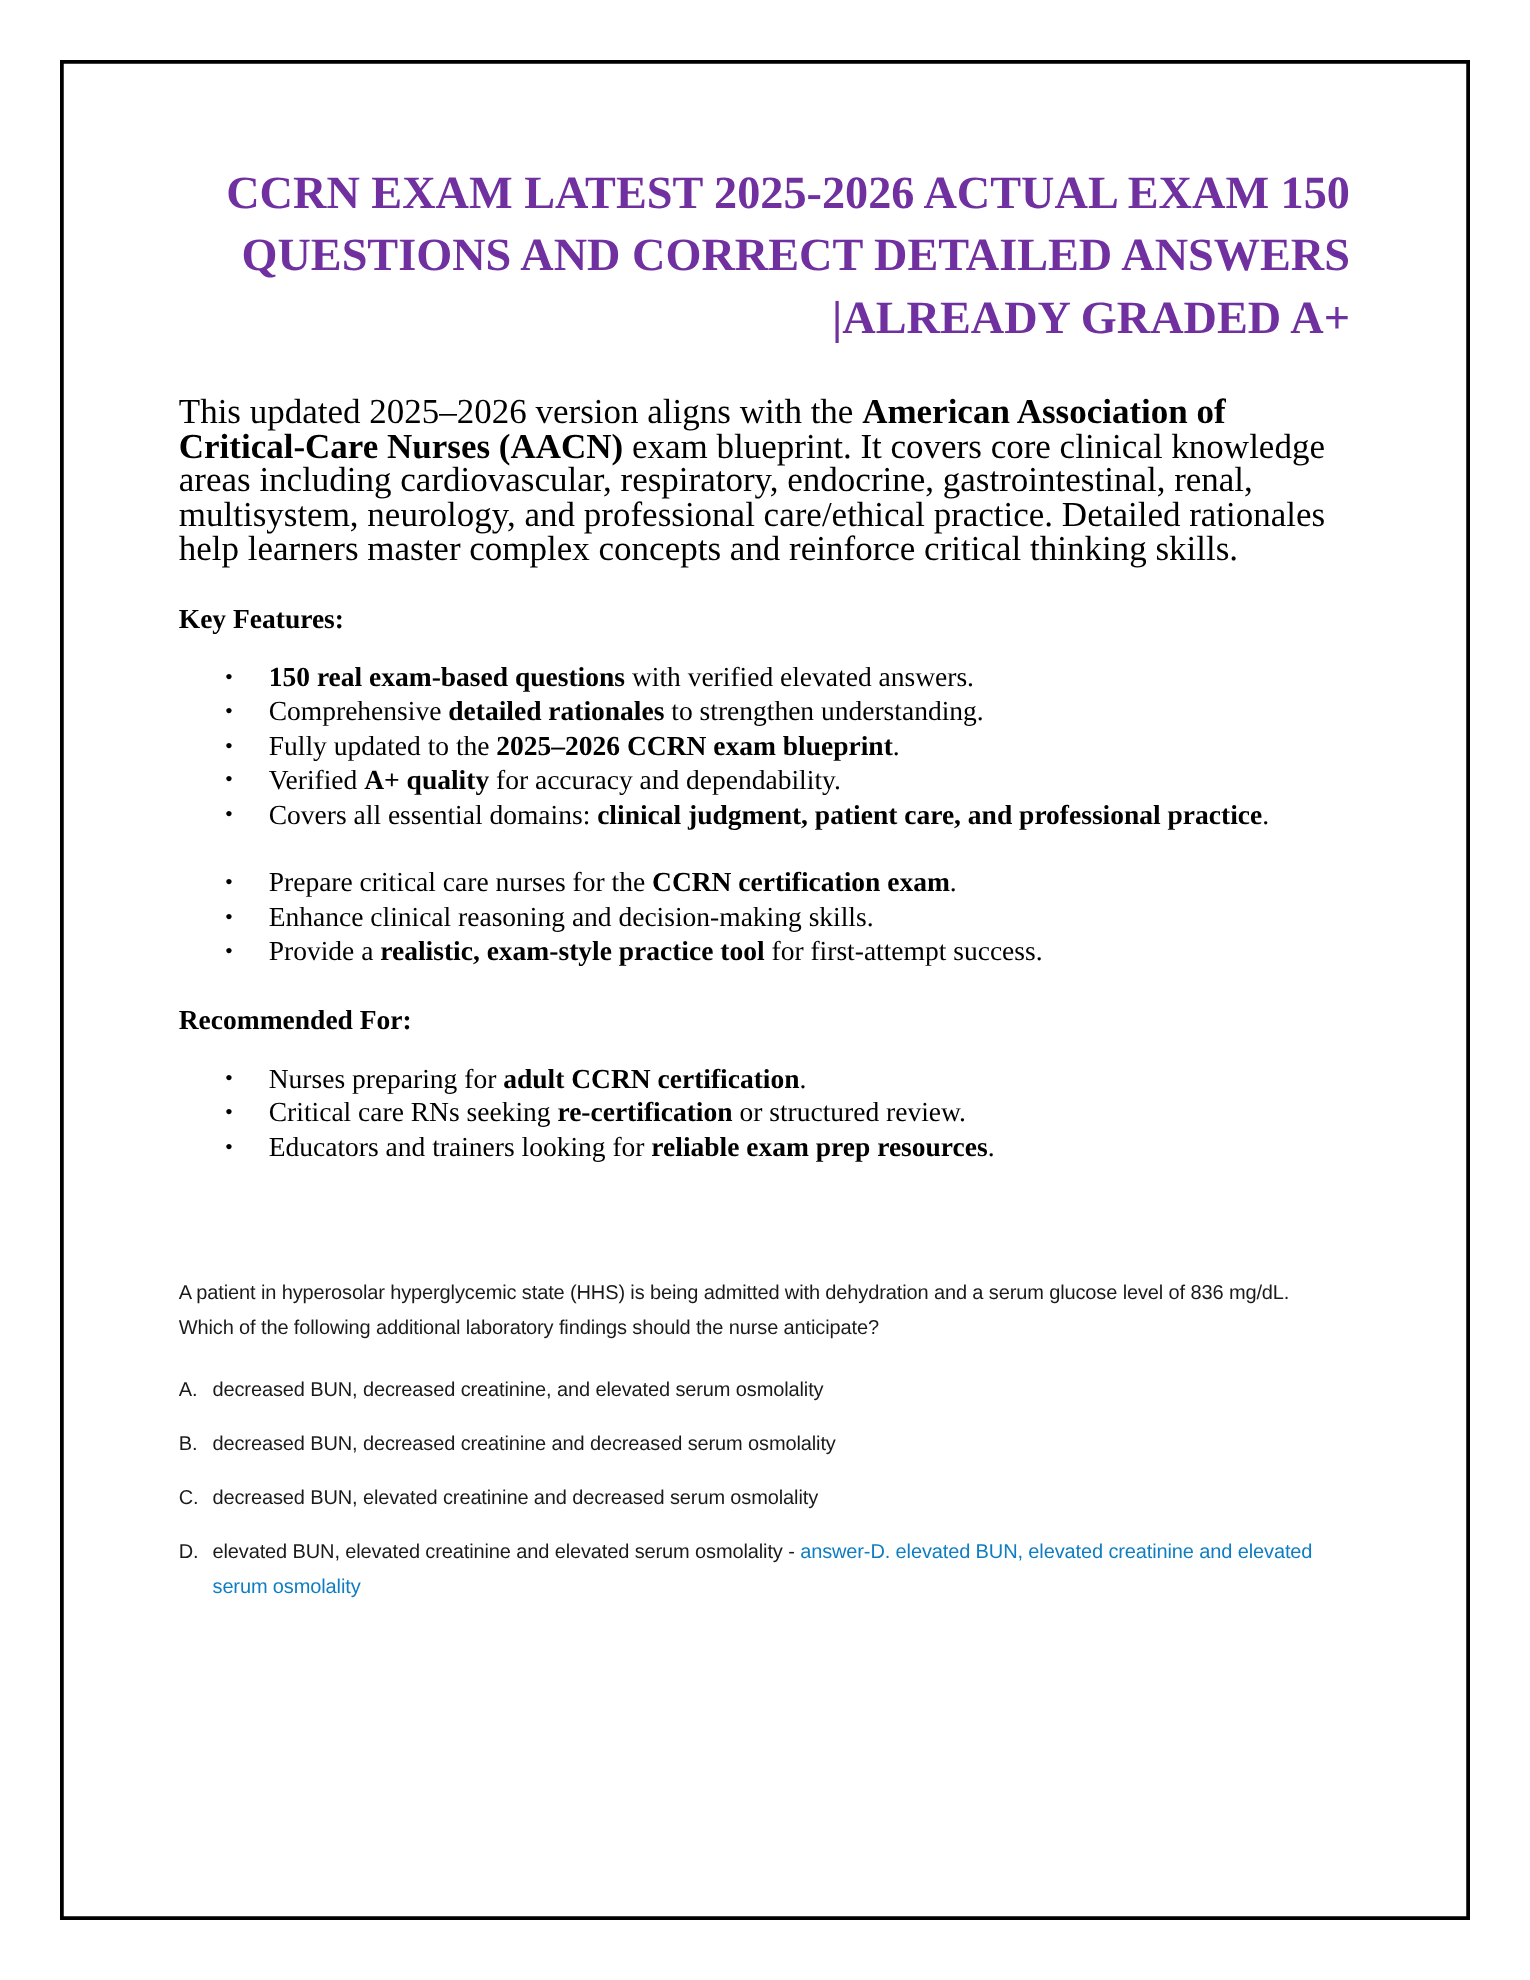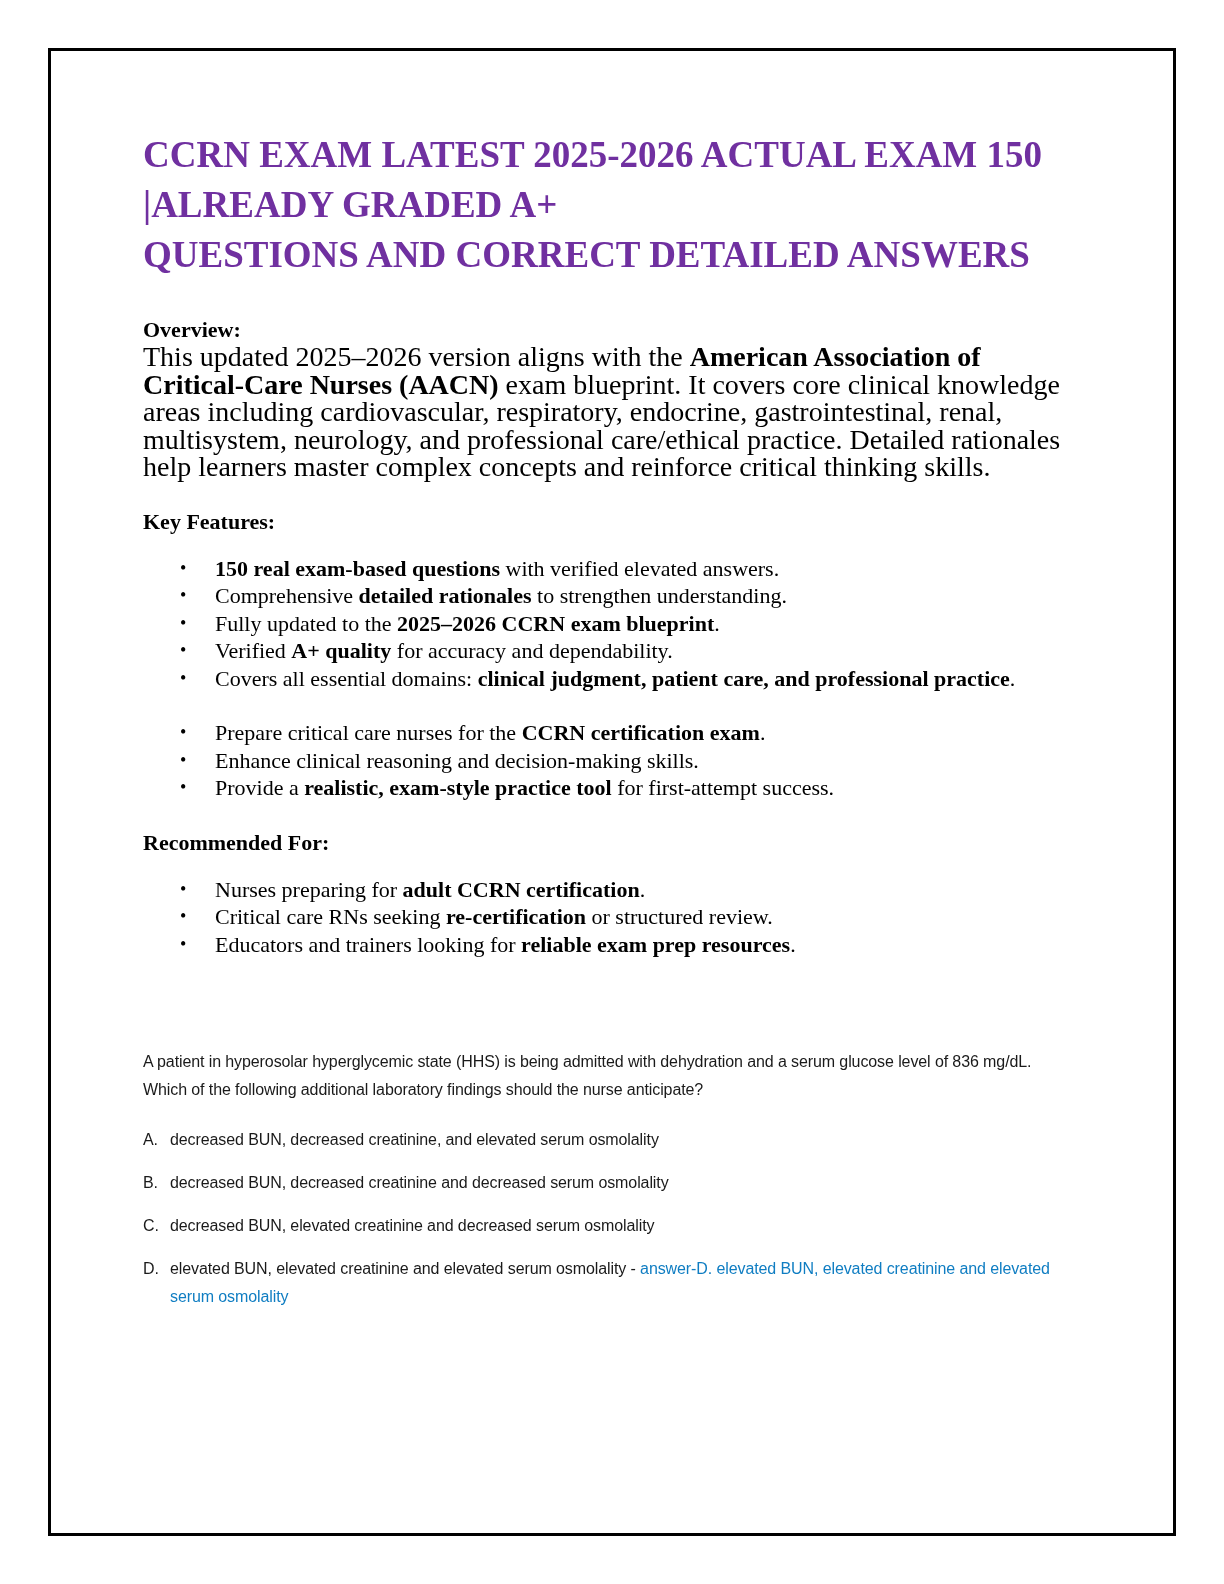--- a/index.html
+++ b/index.html
@@ -22,20 +22,21 @@
     position:absolute;
     left:143px; top:0;
     width:937px;
   }
   .doc-title {
     margin-top:130px;
     color:#7030A0;
     font-weight:bold;
     font-size:37px;
     line-height:50px;
+    text-align:right;
   }
   .doc-title .t-line { white-space:nowrap; }
   .sec-heading {
     font-size:22px;
     font-weight:bold;
     line-height:27px;
   }
   .para {
     font-size:28px;
     line-height:27.5px;
@@ -79,26 +80,25 @@
 </head>
 <body>
 
 <div class="page">
   <div class="frame"></div>
 
   <div class="content">
 
     <div class="doc-title">
       <div class="t-line">CCRN EXAM LATEST 2025-2026 ACTUAL EXAM 150</div>
+      <div class="t-line">QUESTIONS AND CORRECT DETAILED ANSWERS</div>
       <div class="t-line">|ALREADY GRADED A+</div>
-      <div class="t-line">QUESTIONS AND CORRECT DETAILED ANSWERS</div>
     </div>
 
     <div class="overview">
-      <div class="sec-heading">Overview:</div>
       <div class="para"><span>This updated 2025–2026 version aligns with the </span><span style="font-weight: bold;">American Association of Critical-Care Nurses (AACN)</span><span> exam blueprint. It covers core clinical knowledge areas including cardiovascular, respiratory, endocrine, gastrointestinal, renal, multisystem, neurology, and professional care/ethical practice. Detailed rationales help learners master complex concepts and reinforce critical thinking skills.</span></div>
     </div>
 
     <div class="sec">
       <div class="sec-heading">Key Features:</div>
       <ul class="bullets">
         <li>
             <span class="bullet">•</span>
             <span class="li-text"><span style="font-weight: bold;">150 real exam-based questions</span><span> with verified elevated answers.</span></span>
           </li>

